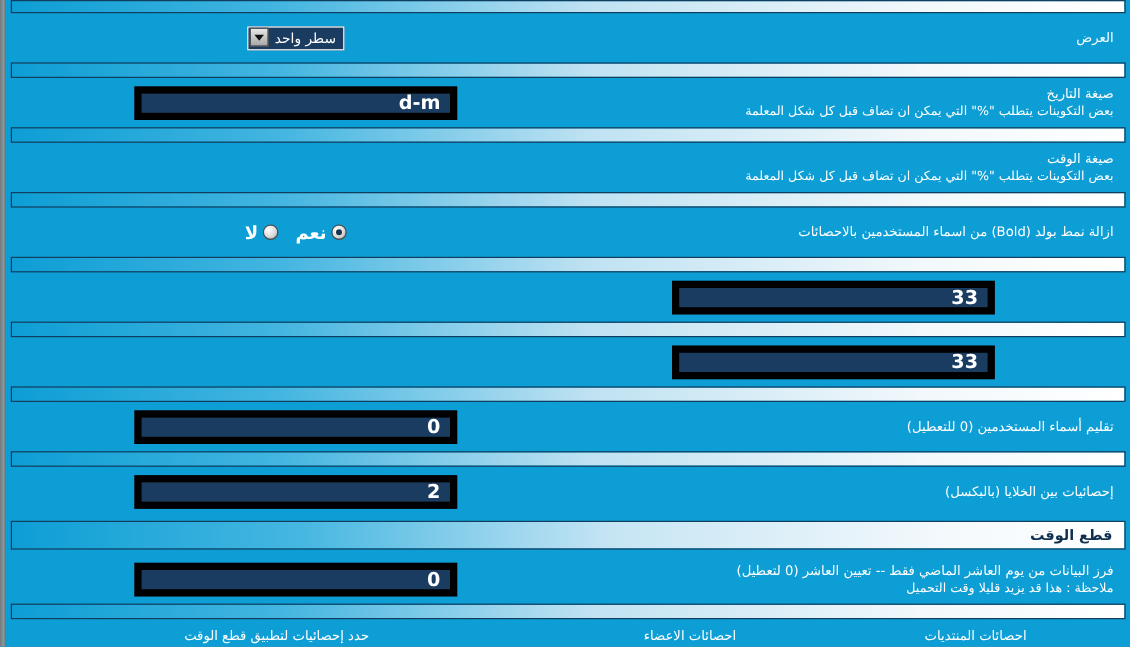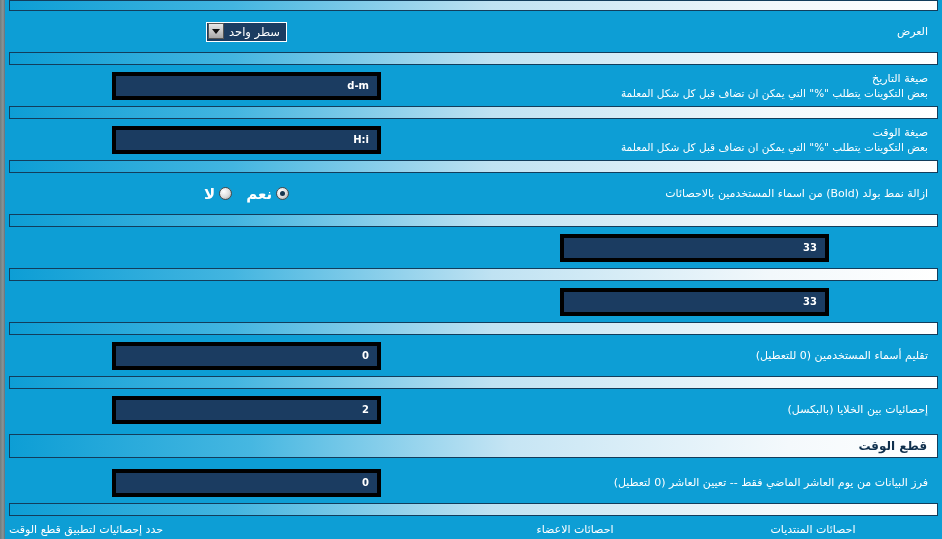--- a/index.html
+++ b/index.html
@@ -86,24 +86,24 @@
     display: flex;
     align-items: center;
     justify-content: center;
   }
 
   
   input.txt {
     width: 269px;
     height: 28px;
     background: #1b3c61;
-    border: 4px solid #000000;
+    border: 6px solid #000000;
     color: #ffffff;
     font-family: "DejaVu Sans", "Liberation Sans", sans-serif;
-    font-size: 10px;
+    font-size: 16px;
     font-weight: bold;
     text-align: right;
     padding: 0 8px;
     direction: ltr;
     outline: none;
   }
 
   
   .select-wrap {
     position: relative;
@@ -178,21 +178,21 @@
   .cb-area {
     padding: 4px 10px 0 4px;
   }
   .cb-head {
     display: flex;
     align-items: center;
     height: 19px;
   }
   .cb-head .hdr-right {
     flex: 1 1 auto;
-    text-align: left;
+    text-align: center;
     color: #ffffff;
     font-size: 11px;
     padding-right: 4px;
   }
   .cb-head .hdr-col {
     flex: 0 0 238px;
     text-align: center;
     color: #ffffff;
     font-size: 11px;
   }
@@ -259,23 +259,20 @@
         <input class="txt" type="text" value="d-m" style="">
       </div>
     </div>
 
     <div class="sep"></div>
 
     <div class="row">
       <div class="label">
         <span>صيغة الوقت</span>
         <span class="desc">بعض التكوينات يتطلب "%" التي يمكن ان تضاف قبل كل شكل المعلمة</span>
-      </div>
-      <div class="control">
-        <input class="txt" type="text" value="H:i" style="">
       </div>
     </div>
 
     <div class="sep"></div>
 
     <div class="row">
       <div class="label">ازالة نمط بولد (Bold) من اسماء المستخدمين بالاحصائات</div>
       <div class="control">
         <div class="radio-group">
           <label class="radio-item">
@@ -324,20 +321,21 @@
       </div>
     </div>
 
     <div class="section-head">
       <span>قطع الوقت</span>
     </div>
 
     <div class="row">
       <div class="label">
         <span>فرز البيانات من يوم العاشر الماضي فقط -- تعيين العاشر (0 لتعطيل)</span>
+        <span class="desc">ملاحظة : هذا قد يزيد قليلا وقت التحميل</span>
       </div>
       <div class="control">
         <input class="txt" type="text" value="0" style="">
       </div>
     </div>
 
     <div class="sep"></div>
 
     <div class="cb-area">
       <div class="cb-head">

